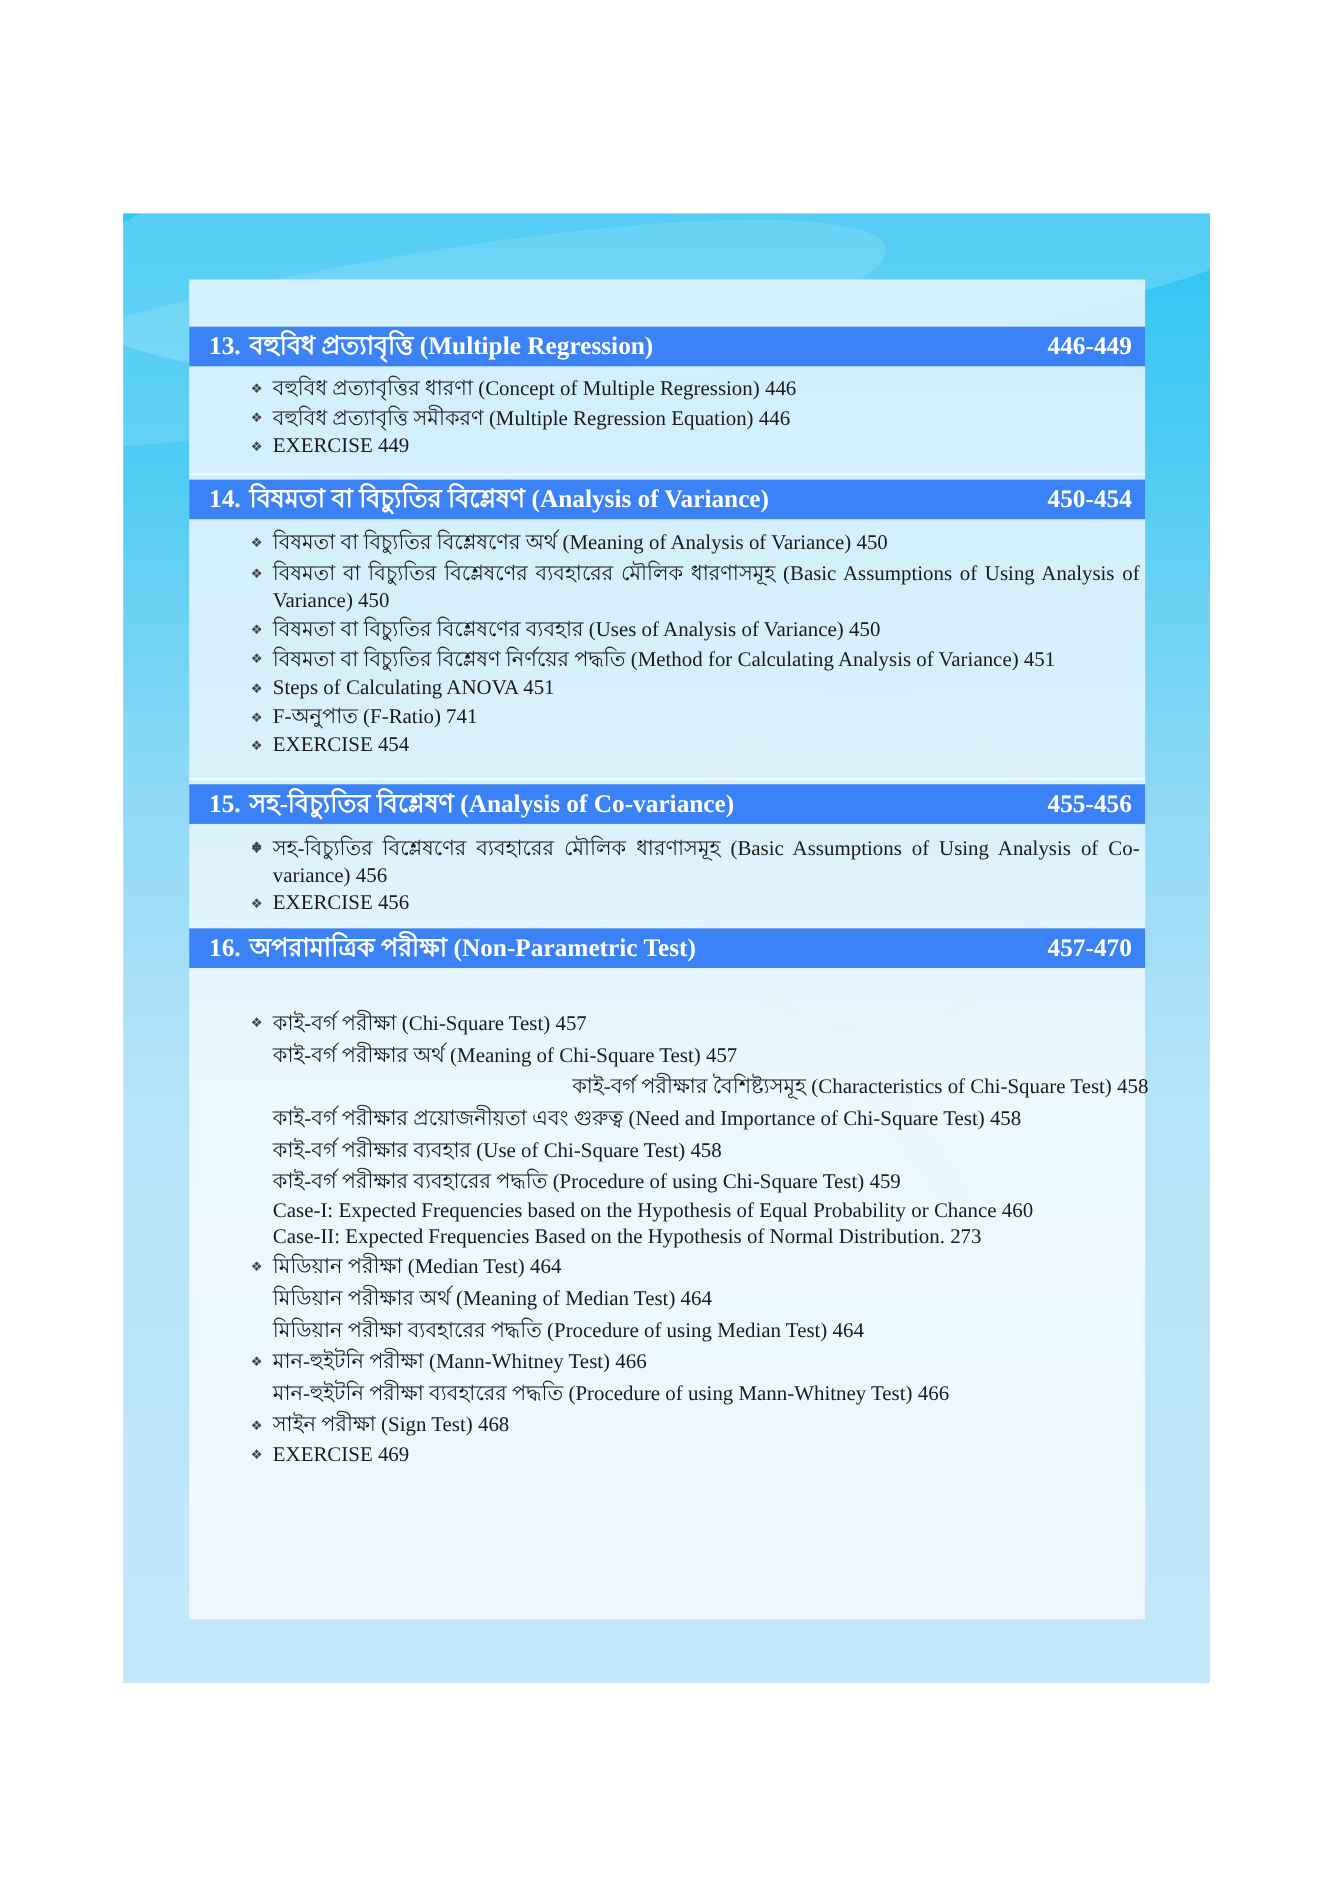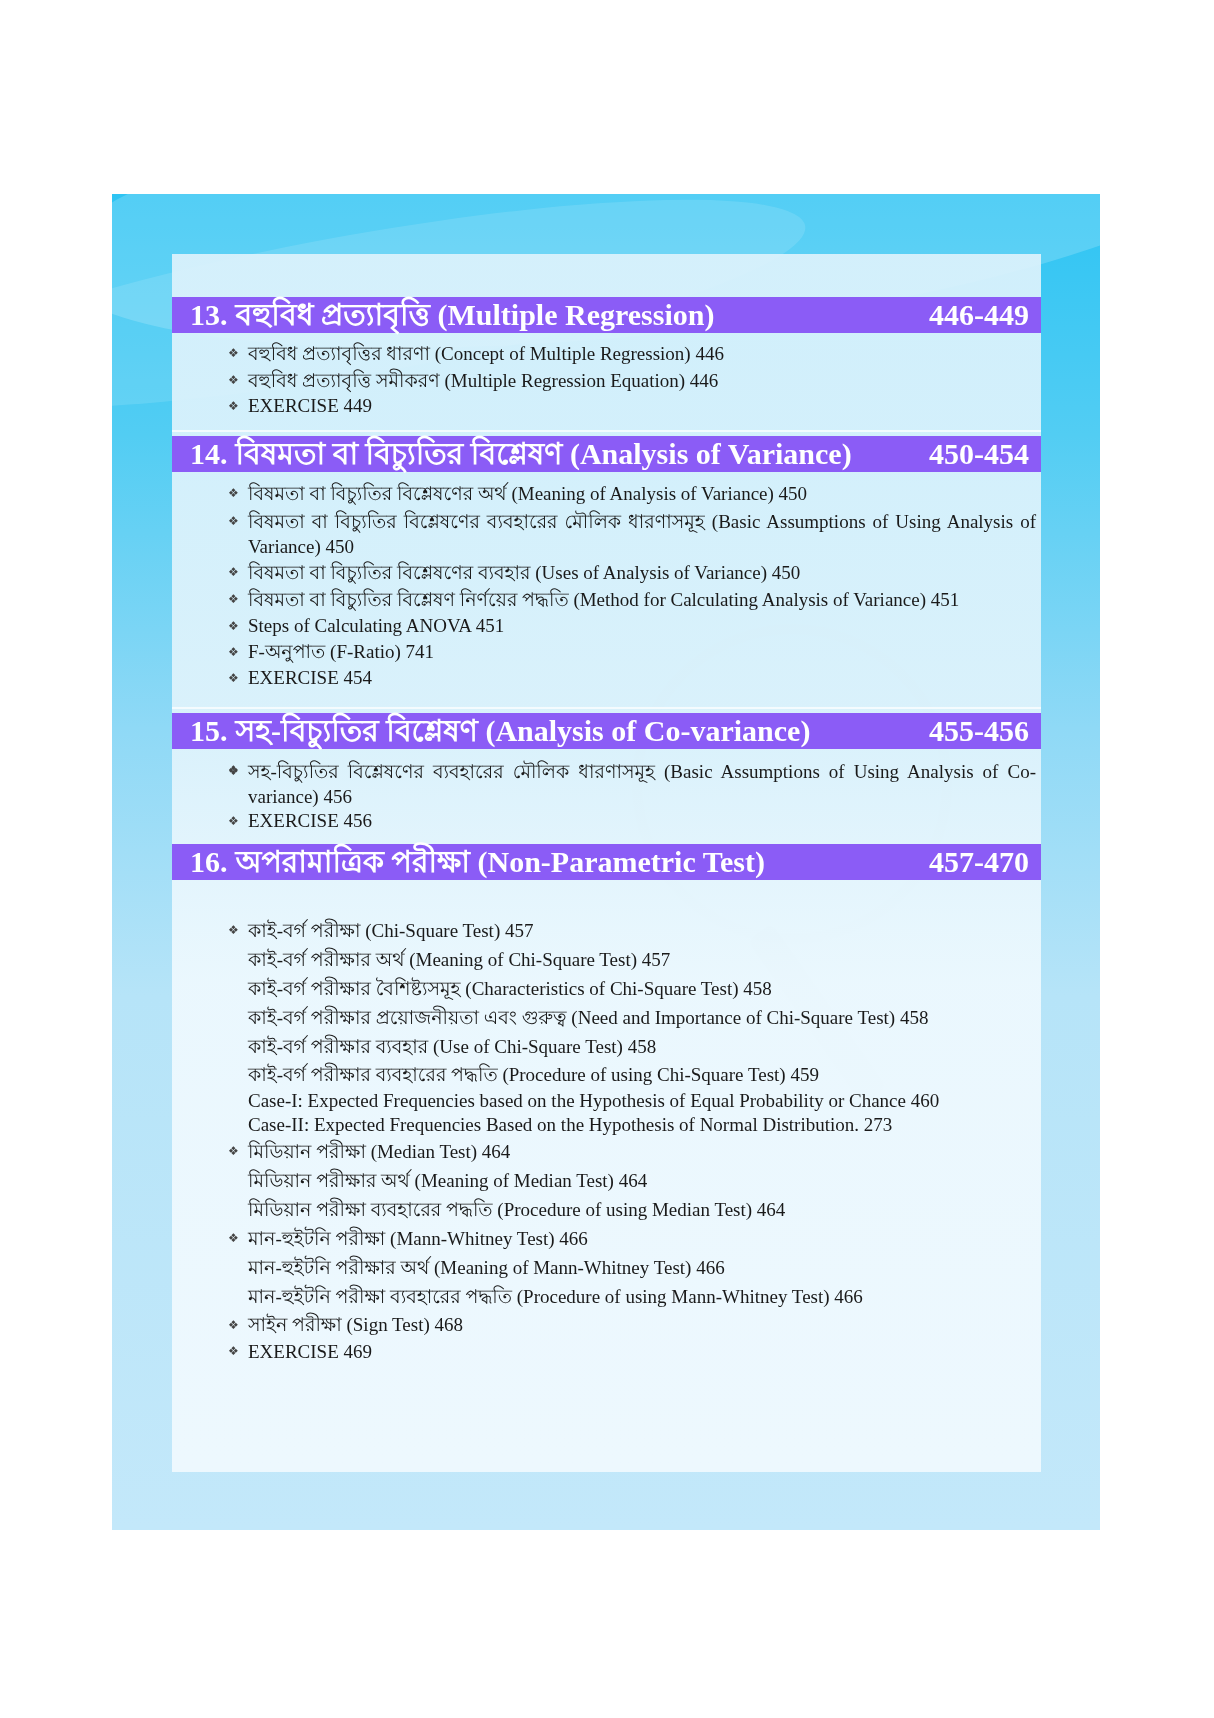--- a/index.html
+++ b/index.html
@@ -11,22 +11,22 @@
   .frame .wave1 { position:absolute; left:-60px; top:-120px; width:1200px; height:260px;
            border-radius:50%; background:rgba(255,255,255,0.18); transform:rotate(-6deg); }
   .frame .wave2 { position:absolute; left:-200px; top:40px; width:900px; height:140px;
            border-radius:50%; background:rgba(255,255,255,0.12); transform:rotate(-10deg); }
   .frame .lens { position:absolute; left:520px; top:430px; width:300px; height:300px; border-radius:50%;
            border:10px solid rgba(140,180,200,0.18); }
   .frame .handle { position:absolute; left:690px; top:720px; width:30px; height:200px;
            background:rgba(90,120,140,0.18); transform:rotate(-35deg); border-radius:8px; }
   .panel { position:absolute; left:172px; top:254px; width:869px; height:1218px;
            background:linear-gradient(180deg,rgba(220,242,252,0.93) 0%,rgba(226,244,252,0.9) 40%,rgba(236,248,254,0.97) 60%,#edf8fe 100%); }
-  .sec-head { position:absolute; left:172px; width:869px; height:36px; background:#8b5cf6;
-           color:#ffffff; font-weight:bold; font-size:30px; line-height:36px; box-sizing:border-box;
+  .sec-head { position:absolute; left:172px; width:869px; height:36px; background:#3b82f6;
+           color:#ffffff; font-weight:bold; font-size:23px; line-height:36px; box-sizing:border-box;
            padding:0 12px 0 18px; display:flex; justify-content:space-between; }
   .sec-head .num { margin-right:8px; }
   .items { position:absolute; left:226px; width:810px; font-size:19px; line-height:27px; }
   .item { position:relative; padding-left:22px; }
   .item.sub { padding-left:22px; }
   .bullet { position:absolute; left:2px; top:0; font-size:12px; color:#444; }
   .divider { position:absolute; left:172px; width:869px; height:2px; background:rgba(255,255,255,0.7); }
 </style>
 </head>
 <body>
@@ -76,27 +76,26 @@
 </div>
 <div class="divider" style="top:866px;"></div>
 
 <div class="sec-head" style="top:844px;">
   <span><span class="num">16.</span><span>অপরামাত্রিক পরীক্ষা (Non-Parametric Test)</span></span>
   <span>457-470</span>
 </div>
 <div class="items" style="top:916px; width:818px;">
   <div class="item" style="line-height:29px;"><span class="bullet">❖</span><span>কাই-বর্গ পরীক্ষা (Chi-Square Test) 457</span></div>
   <div class="item sub" style="line-height:29px;"><span>কাই-বর্গ পরীক্ষার অর্থ (Meaning of Chi-Square Test) 457</span></div>
-  <div class="item sub" style="line-height:29px;"><span>কাই-বর্গ পরীক্ষার বৈশিষ্ট্যসমূহ (Characteristics of Chi-Square Test) 458</span></div>
+  <div class="item sub" style="line-height:29px;text-align:right;"><span>কাই-বর্গ পরীক্ষার বৈশিষ্ট্যসমূহ (Characteristics of Chi-Square Test) 458</span></div>
   <div class="item sub" style="line-height:29px;"><span>কাই-বর্গ পরীক্ষার প্রয়োজনীয়তা এবং গুরুত্ব (Need and Importance of Chi-Square Test) 458</span></div>
   <div class="item sub" style="line-height:29px;"><span>কাই-বর্গ পরীক্ষার ব্যবহার (Use of Chi-Square Test) 458</span></div>
   <div class="item sub" style="line-height:28px;"><span>কাই-বর্গ পরীক্ষার ব্যবহারের পদ্ধতি (Procedure of using Chi-Square Test) 459</span></div>
   <div class="item sub" style="line-height:24px; white-space:nowrap;"><span>Case-I: Expected Frequencies based on the Hypothesis of Equal Probability or Chance 460</span></div>
   <div class="item sub" style="line-height:24px; white-space:nowrap;"><span>Case-II: Expected Frequencies Based on the Hypothesis of Normal Distribution. 273</span></div>
   <div class="item" style="line-height:29px;"><span class="bullet">❖</span><span>মিডিয়ান পরীক্ষা (Median Test) 464</span></div>
   <div class="item sub" style="line-height:29px;"><span>মিডিয়ান পরীক্ষার অর্থ (Meaning of Median Test) 464</span></div>
   <div class="item sub" style="line-height:29px;"><span>মিডিয়ান পরীক্ষা ব্যবহারের পদ্ধতি (Procedure of using Median Test) 464</span></div>
   <div class="item" style="line-height:29px;"><span class="bullet">❖</span><span>মান-হুইটনি পরীক্ষা (Mann-Whitney Test) 466</span></div>
-  <div class="item sub" style="line-height:29px;"><span>মান-হুইটনি পরীক্ষার অর্থ (Meaning of Mann-Whitney Test) 466</span></div>
   <div class="item sub" style="line-height:29px;"><span>মান-হুইটনি পরীক্ষা ব্যবহারের পদ্ধতি (Procedure of using Mann-Whitney Test) 466</span></div>
   <div class="item" style="line-height:28px;"><span class="bullet">❖</span><span>সাইন পরীক্ষা (Sign Test) 468</span></div>
   <div class="item" style="line-height:25px;"><span class="bullet">❖</span><span>EXERCISE 469</span></div>
 </div>
 
 </body></html>

